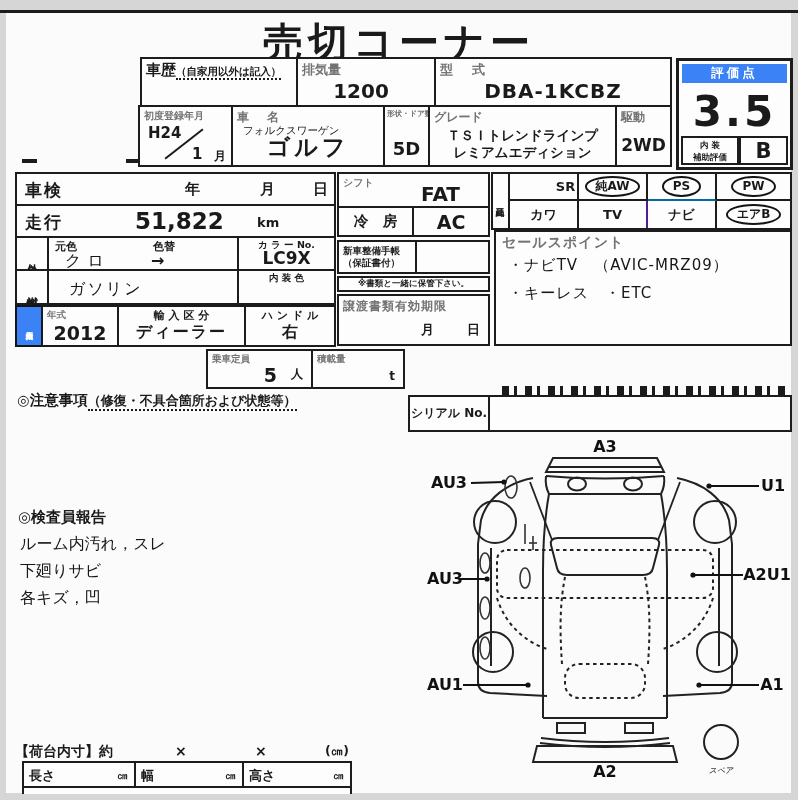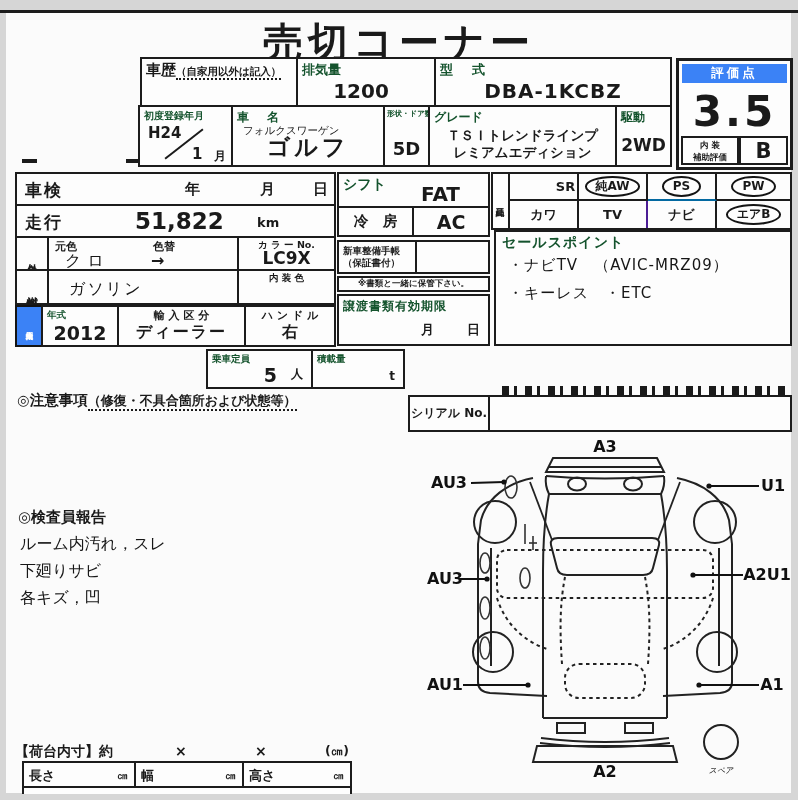--- a/index.html
+++ b/index.html
@@ -5,21 +5,21 @@
   html,body{margin:0;padding:0;}
   body{font-family:"DejaVu Sans","Liberation Sans",sans-serif;background:#b9b9b9;}
   #stage{position:relative;width:798px;height:800px;background:#d6d6d6;overflow:hidden;}
   #sheet{position:absolute;left:6px;top:13px;right:7px;bottom:7px;background:#fbfbfb;}
   #topline{position:absolute;left:0;top:10px;width:798px;height:3px;background:#1c1c1c;}
   .abs{position:absolute;box-sizing:border-box;}
   .box{position:absolute;box-sizing:border-box;border:2px solid #1c1c1c;background:#fdfdfd;}
   .thick{border-width:3px;}
   .lbl{font-weight:700;color:#1a1a1a;}
   .txt{color:#161616;}
-  .cell-label{position:absolute;top:2px;left:4px;font-weight:700;color:#14532d;white-space:nowrap;}
+  .cell-label{position:absolute;top:2px;left:4px;font-weight:700;color:#737373;white-space:nowrap;}
   .center{display:flex;align-items:center;justify-content:center;}
   .vert{writing-mode:vertical-rl;text-orientation:upright;}
   .dotted-u{border-bottom:2px dotted #1b1b1b;padding-bottom:1px;}
   .oval{display:inline-block;border:2px solid #141414;border-radius:50%;padding:0 9px;line-height:17px;}
   .blackbar{background:#3b82f6;color:#fff;}
   .dash{position:absolute;height:4px;background:#1b1b1b;}
   .clip-marks{position:absolute;height:9px;
     background:repeating-linear-gradient(90deg,#1b1b1b 0 7px,transparent 7px 12px,#1b1b1b 12px 15px,transparent 15px 23px);}
   svg text{font-family:"DejaVu Sans","Liberation Sans",sans-serif;}
 </style>
@@ -144,21 +144,21 @@
   </div>
   <div class="box" style="left:311px;top:349px;width:94px;height:40px;">
     <span class="cell-label" style="font-size:9.5px;">積載量</span>
     <span class="abs lbl" style="right:8px;bottom:4px;font-size:12px;">t</span>
   </div>
   <div class="abs" style="left:17px;top:390px;">
     <span class="lbl" style="font-size:14.5px;">◎注意事項</span><span class="lbl dotted-u" style="font-size:13px;">（修復・不具合箇所および状態等）</span>
   </div>
 
   <div class="box" style="left:337px;top:172px;width:153px;height:36px;">
-    <span class="cell-label" style="font-size:14px;">シフト</span>
+    <span class="cell-label" style="font-size:10px;">シフト</span>
     <span class="abs lbl" style="right:28px;top:8px;font-size:20px;">FAT</span>
   </div>
   <div class="box center" style="left:337px;top:206px;width:77px;height:31px;">
     <span class="lbl" style="font-size:14.5px;">冷　房</span>
   </div>
   <div class="box center" style="left:412px;top:206px;width:78px;height:31px;">
     <span class="lbl" style="font-size:19px;">AC</span>
   </div>
   <div class="box" style="left:337px;top:240px;width:153px;height:34px;">
     <div class="abs" style="left:76px;top:0;bottom:0;width:2px;background:#1c1c1c;"></div>

